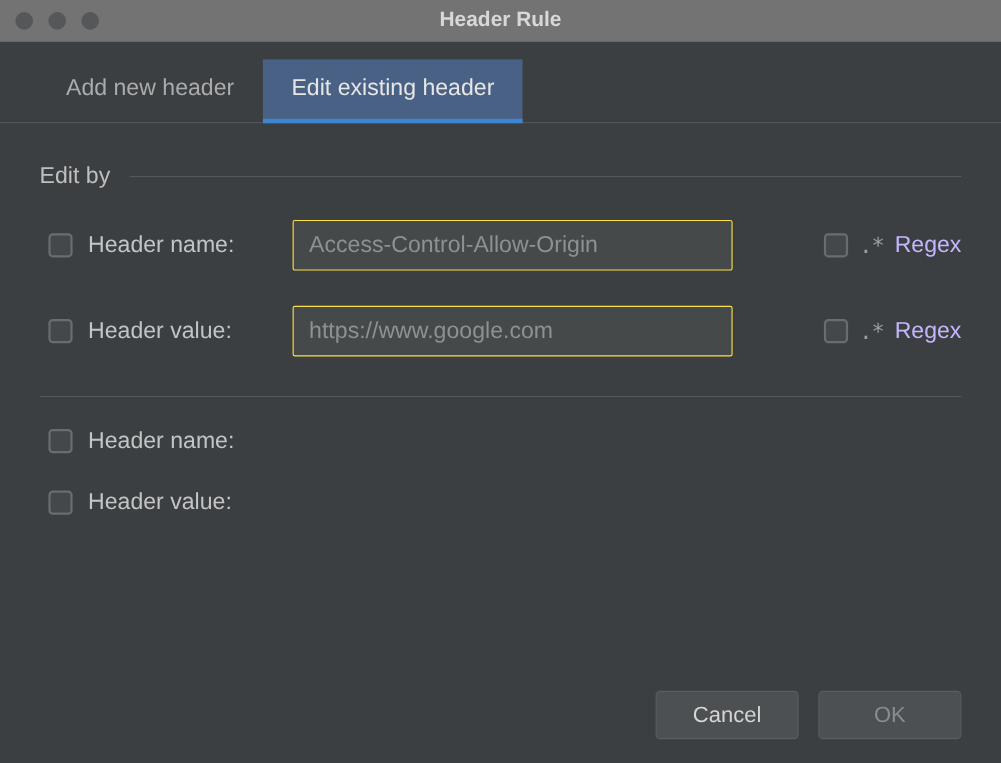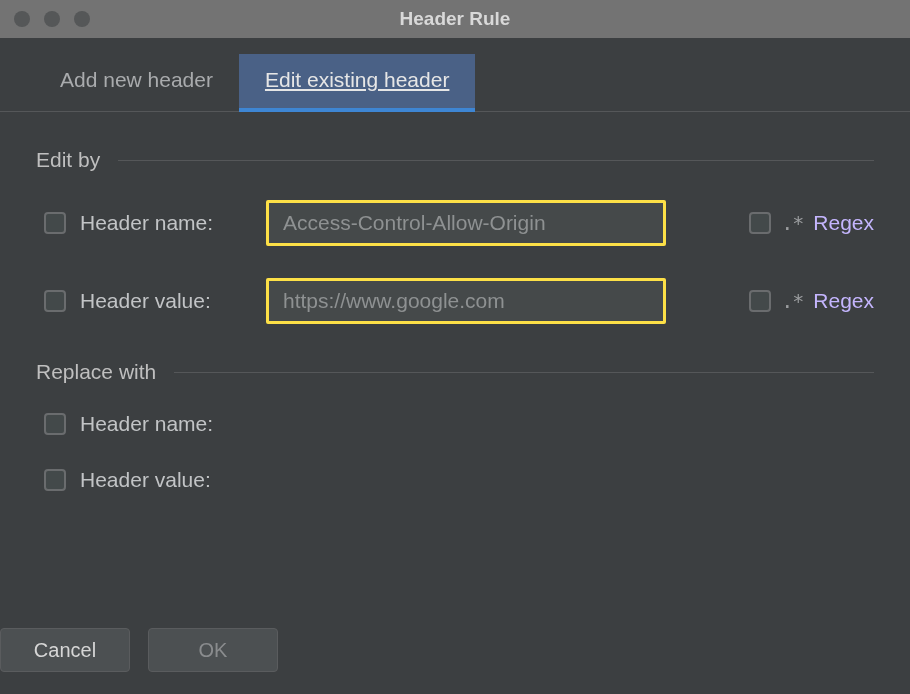--- a/index.html
+++ b/index.html
@@ -44,21 +44,20 @@
     padding: 14px 26px 16px 26px;
     font-size: 21px;
     color: #a9abad;
     cursor: pointer;
   }
   .tab.active {
     background: #4a6186;
     color: #e6e6e6;
     border-bottom: 4px solid #3e86d4;
     margin-bottom: -1px;
-    text-decoration: underline;
   }
 
   .content {
     flex: 1;
     padding: 0 36px;
   }
 
   .section {
     margin-top: 36px;
   }
@@ -92,21 +91,21 @@
     cursor: pointer;
   }
   .field-label {
     font-size: 21px;
     color: #c2c4c6;
     width: 172px;
     flex: none;
   }
   .text-input {
     height: 46px;
-    border: 3px solid #fde047;
+    border: 1px solid #fde047;
     background: #45494a;
     border-radius: 2px;
     font-size: 21px;
     padding: 0 14px;
     color: #d0d0d0;
     outline: none;
   }
   .text-input::placeholder { color: #8e9192; }
   .find-input { width: 400px; }
   .replace-input { flex: 1; }
@@ -118,21 +117,21 @@
   .regex-icon {
     font-size: 20px; color: #9b9d9f;
     font-family: monospace;
     letter-spacing: -1px;
   }
   .regex-label {
     font-size: 21px; color: #c4b5fd;
   }
 
   .footer {
-    display: flex; 
+    display: flex; justify-content: flex-end;
     gap: 18px;
     padding: 0 36px 22px 0;
     margin-top: auto;
   }
   .btn {
     min-width: 130px; height: 44px;
     border: 1px solid #5a5c5e;
     background: #4c5052;
     color: #d6d6d6;
     font-size: 20px;
@@ -187,21 +186,20 @@
         <div class="regex-group">
           <div class="checkbox"></div>
           <span class="regex-icon">.*</span>
           <span class="regex-label">Regex</span>
         </div>
       </div>
     </div>
 
     <div class="section">
       <div class="section-header">
-        <div class="section-title">Replace with</div>
         <div class="section-line"></div>
       </div>
 
       <div class="form-row">
         <div class="checkbox"></div>
         <div class="field-label">Header name:</div>
       </div>
 
       <div class="form-row">
         <div class="checkbox"></div>

